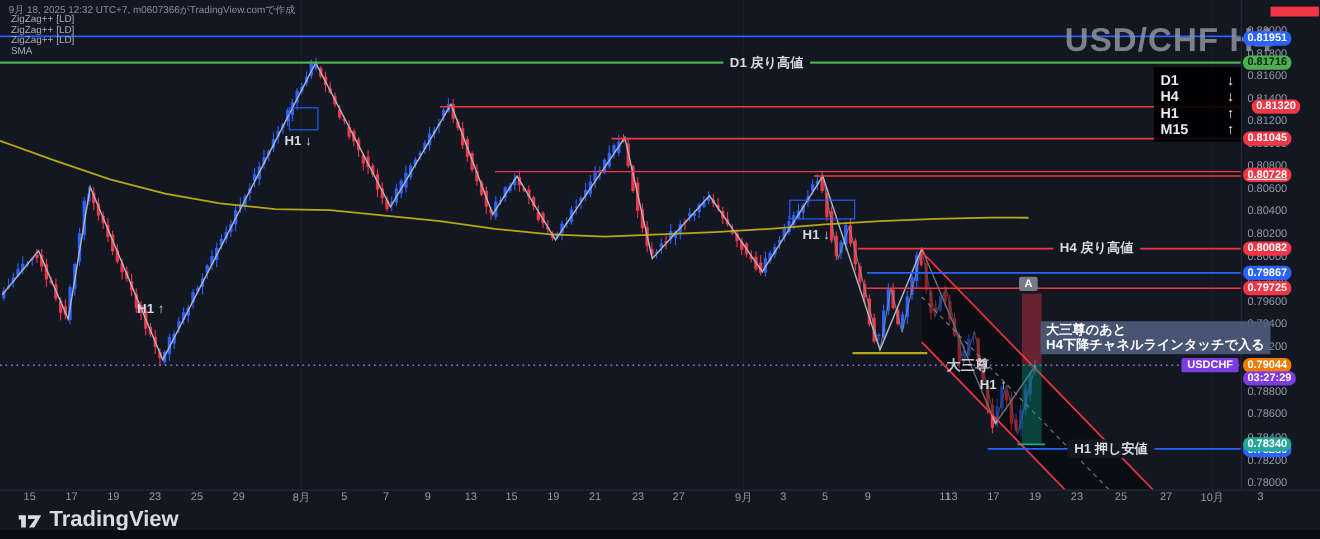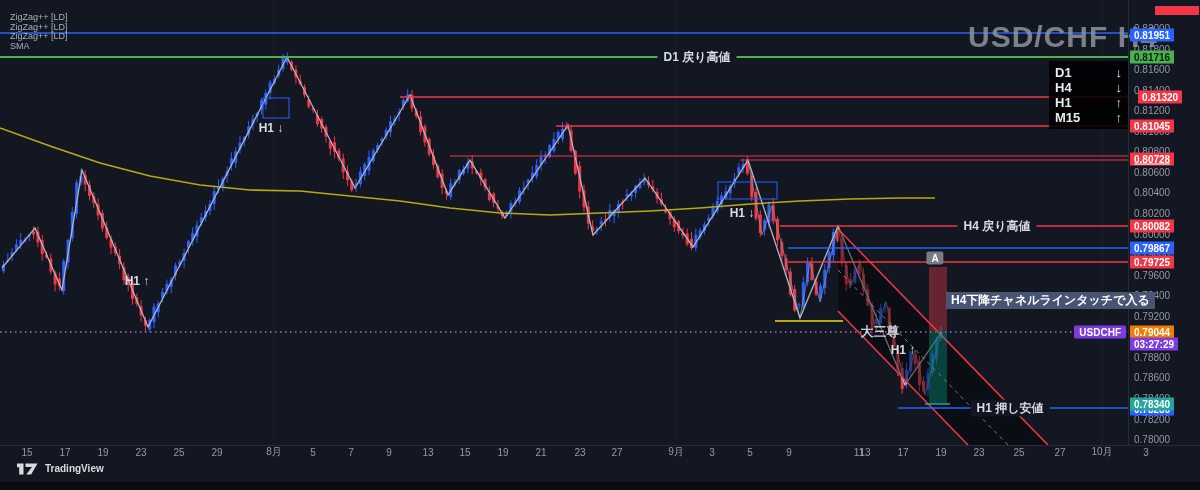--- a/index.html
+++ b/index.html
@@ -9,35 +9,35 @@
   .attr-line{position:absolute;left:8px;top:3px;font-size:9px;color:#8a8f9c;z-index:4;white-space:nowrap;}
   .ind-row{position:absolute;left:10px;font-size:9px;color:#aab0bc;z-index:4;white-space:nowrap;}
   .watermark{position:absolute;right:42px;top:20px;font-size:30px;font-weight:bold;color:#8f939e;
              letter-spacing:1px;z-index:2;opacity:.85;}
   .quad-table{position:absolute;left:1049px;top:61px;width:79px;background:rgba(0,0,0,.88);
               z-index:6;padding:4px 6px;box-sizing:border-box;}
   .quad-row{display:flex;justify-content:space-between;color:#e8eaee;font-weight:bold;
             font-size:13px;line-height:15px;}
   .pa-tick{position:absolute;left:1134px;transform:translateY(-50%);font-size:10px;color:#9298a4;z-index:2;white-space:nowrap;text-align:right;}
   .pa-chip{position:absolute;left:1130px;transform:translateY(-50%);font-size:10px;font-weight:bold;
-           color:#fff;padding:1px 4px;border-radius:0;z-index:5;white-space:nowrap;}
+           color:#fff;padding:1px 4px;border-radius:6px;z-index:5;white-space:nowrap;}
   .sym-chip{position:absolute;right:74px;top:332px;transform:translateY(-50%);font-size:10px;font-weight:bold;
             color:#fff;padding:1px 5px;border-radius:2px;z-index:5;}
   .ta-label{position:absolute;top:452px;transform:translate(-50%,-50%);font-size:10px;color:#959aa5;z-index:2;}
   .anno{position:absolute;transform:translate(-50%,-50%);font-size:12px;font-weight:bold;
         color:#d8dce6;z-index:4;white-space:nowrap;}
   .anno.online{background:#131722;padding:0 6px;}
   .anno.big{font-size:13px;color:#c7cbd6;}
   .a-badge{position:absolute;transform:translate(-50%,-50%);background:#787b86;color:#fff;
            font-size:10px;font-weight:bold;padding:1px 5px;border-radius:2px;z-index:4;}
   .note-box{position:absolute;left:946px;top:292px;background:rgba(76,90,122,.92);color:#fff;
             font-size:12px;font-weight:bold;line-height:13px;padding:2px 5px;z-index:5;white-space:nowrap;}
   .axis-cut-chip{position:absolute;right:1px;top:6px;width:44px;height:9px;background:#f23645;z-index:5;}
   .tv-logo{position:absolute;left:16px;top:461px;display:flex;align-items:center;gap:7px;z-index:4;color:#d8dce2;}
-  .tv-logo .txt{font-size:10px;font-weight:bold;}
+  .tv-logo .txt{font-size:20px;font-weight:bold;}
   .bottom-strip{position:absolute;left:0;top:482px;width:1200px;height:8px;background:#0a0c12;z-index:6;}
   .vline{position:absolute;top:0;left:1128px;width:1px;height:445px;background:#262b38;z-index:2;}
   .hline{position:absolute;top:445px;left:0;width:1200px;height:1px;background:#262b38;z-index:2;}
 </style>
 </head>
 <body>
 
 <div id="app">
 
   <svg id="chart-svg" width="1200" height="445">
@@ -513,20 +513,21 @@
       <g>
         <rect x="263" y="98" width="26" height="20" fill="none" stroke="#2962ff" stroke-width="1"></rect>
         <rect x="718" y="182" width="59" height="17" fill="none" stroke="#2962ff" stroke-width="1"></rect>
       </g>
       <g>
         <rect x="929" y="267" width="18" height="64" fill="rgba(242,54,69,0.38)"></rect>
         <rect x="929" y="331" width="18" height="73" fill="rgba(8,153,129,0.38)"></rect>
       </g>
     </svg>
 
+  <div class="attr-line">9月 18, 2025 12:32 UTC+7,  m0607366がTradingView.comで作成</div>
   <div id="indicator-rows">
       <div class="ind-row" style="top: 12px;">ZigZag++ [LD]</div>
       <div class="ind-row" style="top: 21.5px;">ZigZag++ [LD]</div>
       <div class="ind-row" style="top: 31px;">ZigZag++ [LD]</div>
       <div class="ind-row" style="top: 40.5px;">SMA</div>
     </div>
 
   <div class="watermark">USD/CHF H4</div>
 
   <div class="quad-table" id="quad-table">
@@ -542,20 +543,21 @@
         <span>H1</span>
         <span>↑</span>
       </div>
       <div class="quad-row">
         <span>M15</span>
         <span>↑</span>
       </div>
     </div>
 
   <div class="note-box">
+    <div>大三尊のあと</div>
     <div>H4下降チャネルラインタッチで入る</div>
   </div>
 
   <div class="axis-cut-chip"></div>
 
   <div id="price-axis">
       <div class="pa-tick" style="top: 28px;">0.82000</div>
       <div class="pa-tick" style="top: 49px;">0.81800</div>
       <div class="pa-tick" style="top: 69px;">0.81600</div>
       <div class="pa-tick" style="top: 90px;">0.81400</div>

